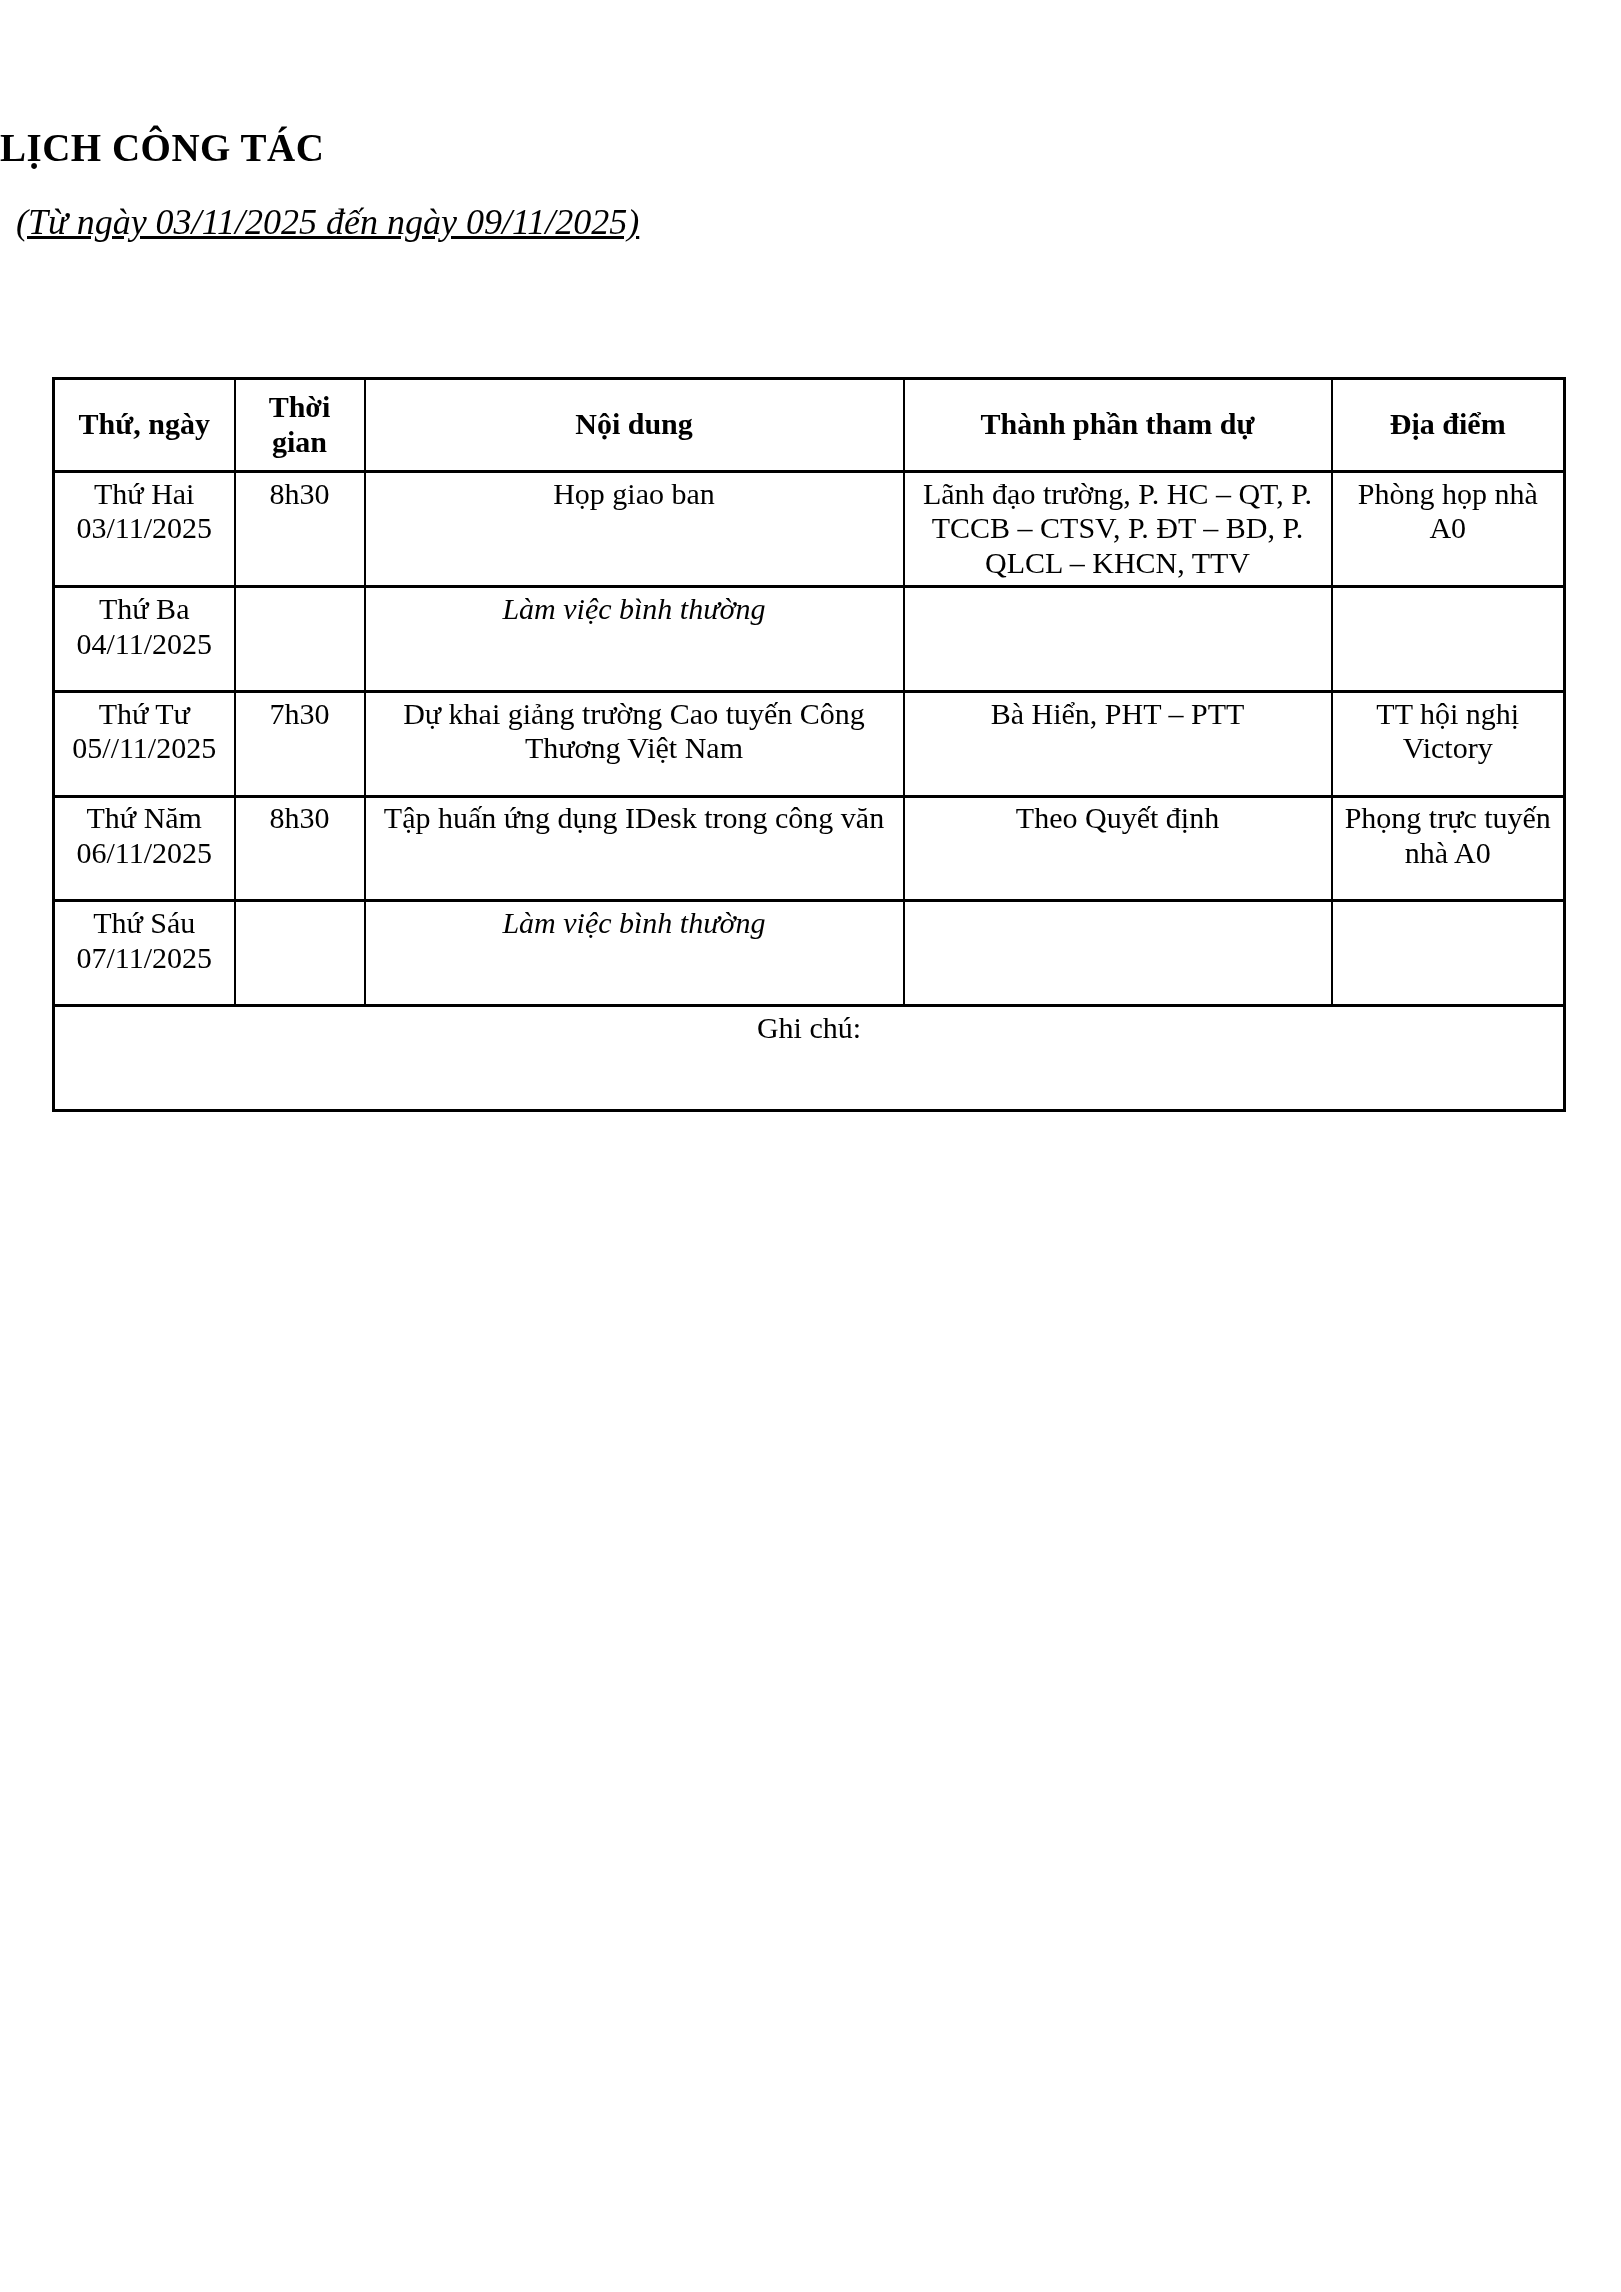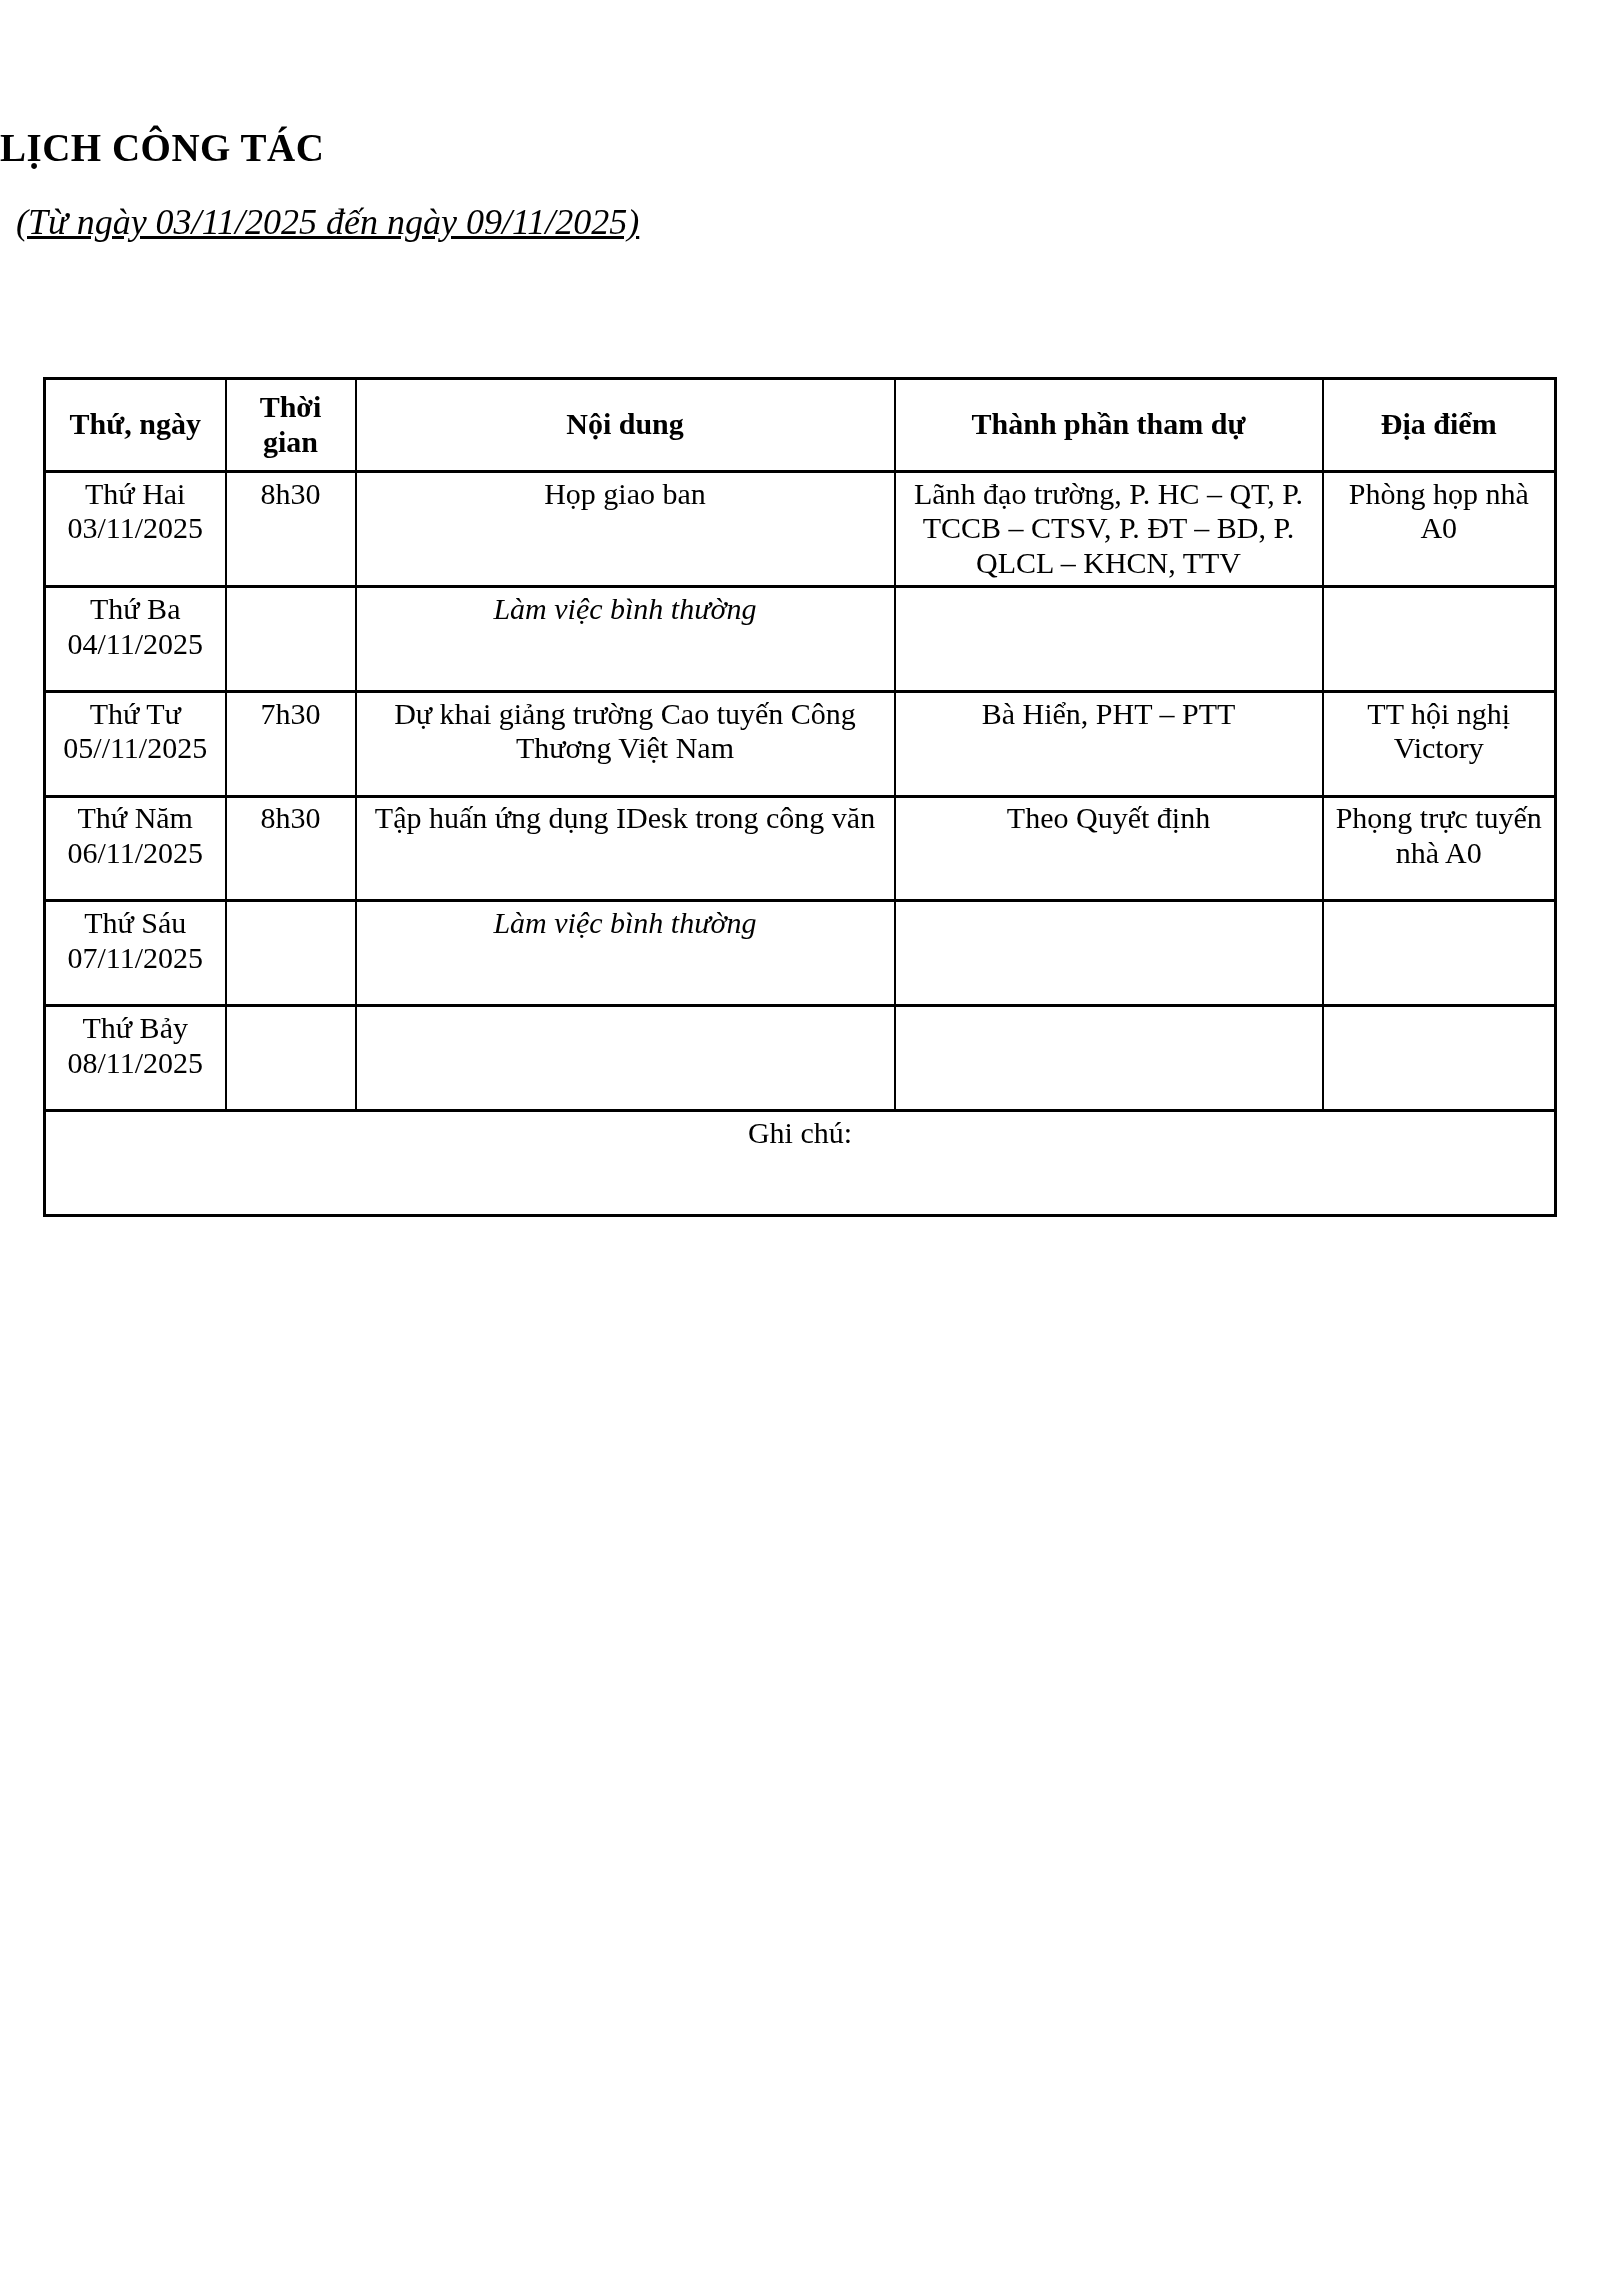--- a/index.html
+++ b/index.html
@@ -30,21 +30,21 @@
     margin: 0 0 31px 0;
   }
   .doc-daterange {
     font-size: 36px;
     font-style: italic;
     margin: 16px;
     text-decoration: underline;
   }
   .table-wrap {
     position: absolute;
-    left: 43px;
+    left: 52px;
     top: 377px;
     width: 1512px;
   }
   table.schedule {
     border-collapse: collapse;
     width: 100%;
     table-layout: fixed;
     font-size: 30px;
     line-height: 1.16;
   }
@@ -159,28 +159,18 @@
         <td class="c-day">
           <div>Thứ Sáu</div>
           <div>07/11/2025</div>
         </td>
         <td class="c-time"></td>
         <td class="c-content italic">Làm việc bình thường</td>
         <td class="c-part"></td>
         <td class="c-loc"></td>
       </tr>
       <tr>
-        <td class="c-day">
-          <div>Thứ Bảy</div>
-          <div>08/11/2025</div>
-        </td>
-        <td class="c-time"></td>
-        <td class="c-content"></td>
-        <td class="c-part"></td>
-        <td class="c-loc"></td>
-      </tr>
-      <tr>
         <td class="c-note" colspan="5">Ghi chú:</td>
       </tr>
     </tbody>
   </table>
 </div>
 
 
 </body></html>

